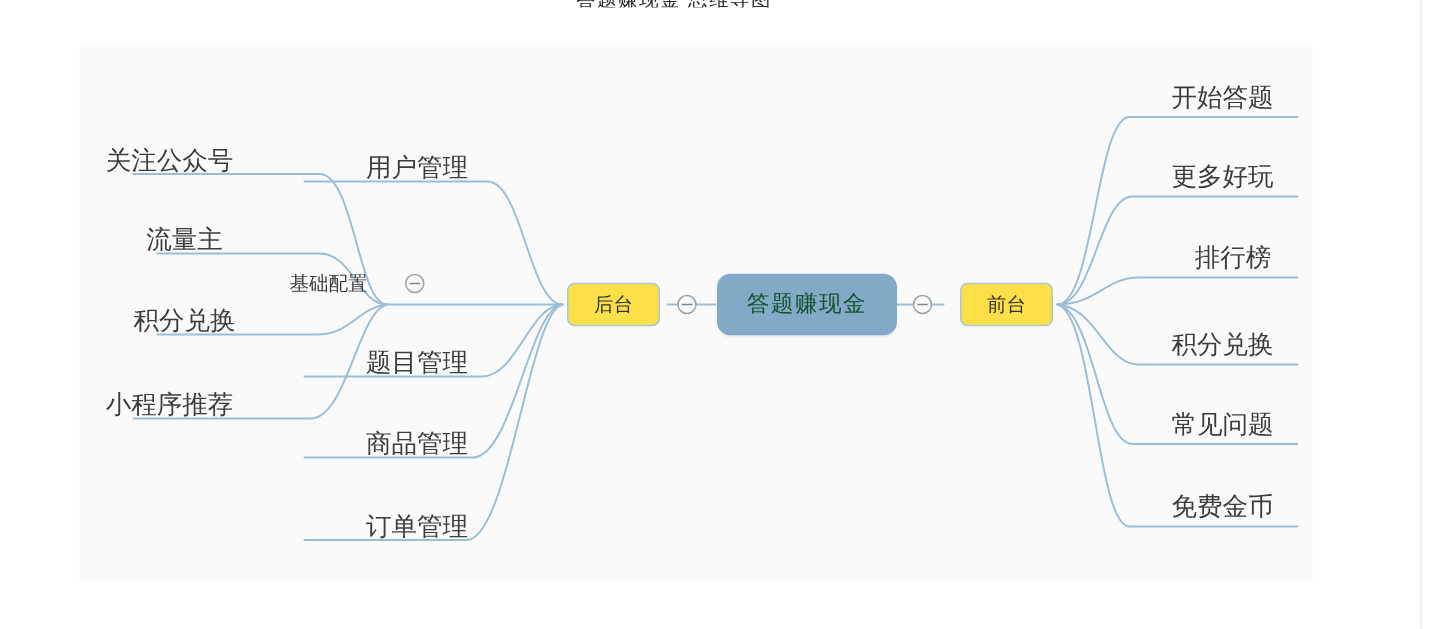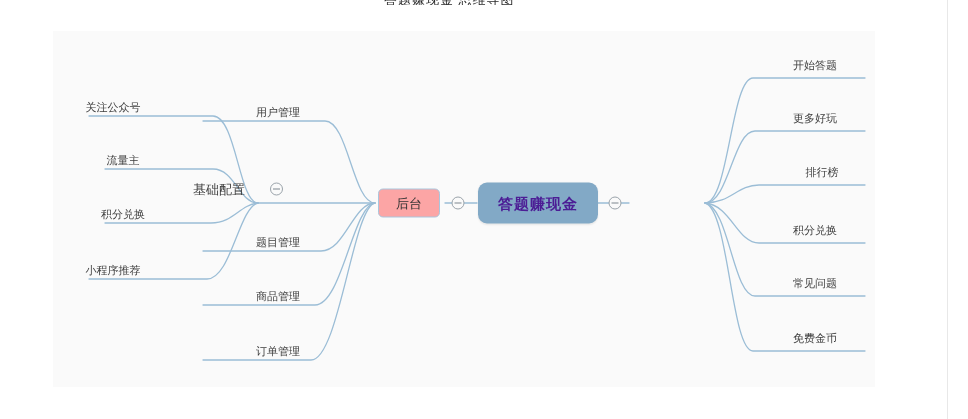--- a/index.html
+++ b/index.html
@@ -28,54 +28,53 @@
   
   .canvas{
     position:absolute;left:53px;top:31px;width:822px;height:356px;
     background:#fafafa;
   }
   .canvas svg{position:absolute;left:0;top:0;width:822px;height:356px;display:block;}
 
   
   .node{
     position:absolute;
-    font-size:11px;
+    font-size:17px;
     color:#333333;
     white-space:nowrap;
     line-height:1;
   }
   
   .leaf{
     transform:translate(-50%,-50%);
     color:#3c3c3c;
   }
 
   
   .boxed{
     transform:translate(-50%,-50%);
-    background:#fca5a5;
+    background:#fde047;
     border:1px solid #a9c6dd;
     border-radius:5px;
     padding:7px 17px;
     font-size:13px;
     color:#333333;
     box-sizing:border-box;
   }
 
   
   .root-node{
     transform:translate(-50%,-50%);
     background:#82a9c6;
     border-radius:9px;
     padding:13px 20px;
-    color:#4c1d95;
+    color:#14532d;
     font-size:15px;
     letter-spacing:1px;
     box-shadow:0 1px 2px rgba(0,0,0,.08);
-    font-weight:bold;
   }
 
   
   .plain-branch{
     transform:translate(-50%,-50%);
     display:flex;align-items:flex-start;gap:25px;
     font-size:13px;color:#3c3c3c;
   }
 
   
@@ -156,20 +155,21 @@
     <div class="toggle free" style="left:405px;top:172px;">
       <i></i>
     </div>
 
     <div class="node root-node" style="left:485px;top:172px;">答题赚现金</div>
 
     <div class="toggle free" style="left:562px;top:172px;">
       <i></i>
     </div>
 
+    <div class="node boxed" style="left:618px;top:172px;">前台</div>
 
     <div class="node leaf" style="left:762px;top:34px;">开始答题</div>
     <div class="node leaf" style="left:762px;top:87px;">更多好玩</div>
     <div class="node leaf" style="left:769px;top:141px;">排行榜</div>
     <div class="node leaf" style="left:762px;top:199px;">积分兑换</div>
     <div class="node leaf" style="left:762px;top:252px;">常见问题</div>
     <div class="node leaf" style="left:762px;top:307px;text-align:right;">免费金币</div>
 
   </div>
 </div>

